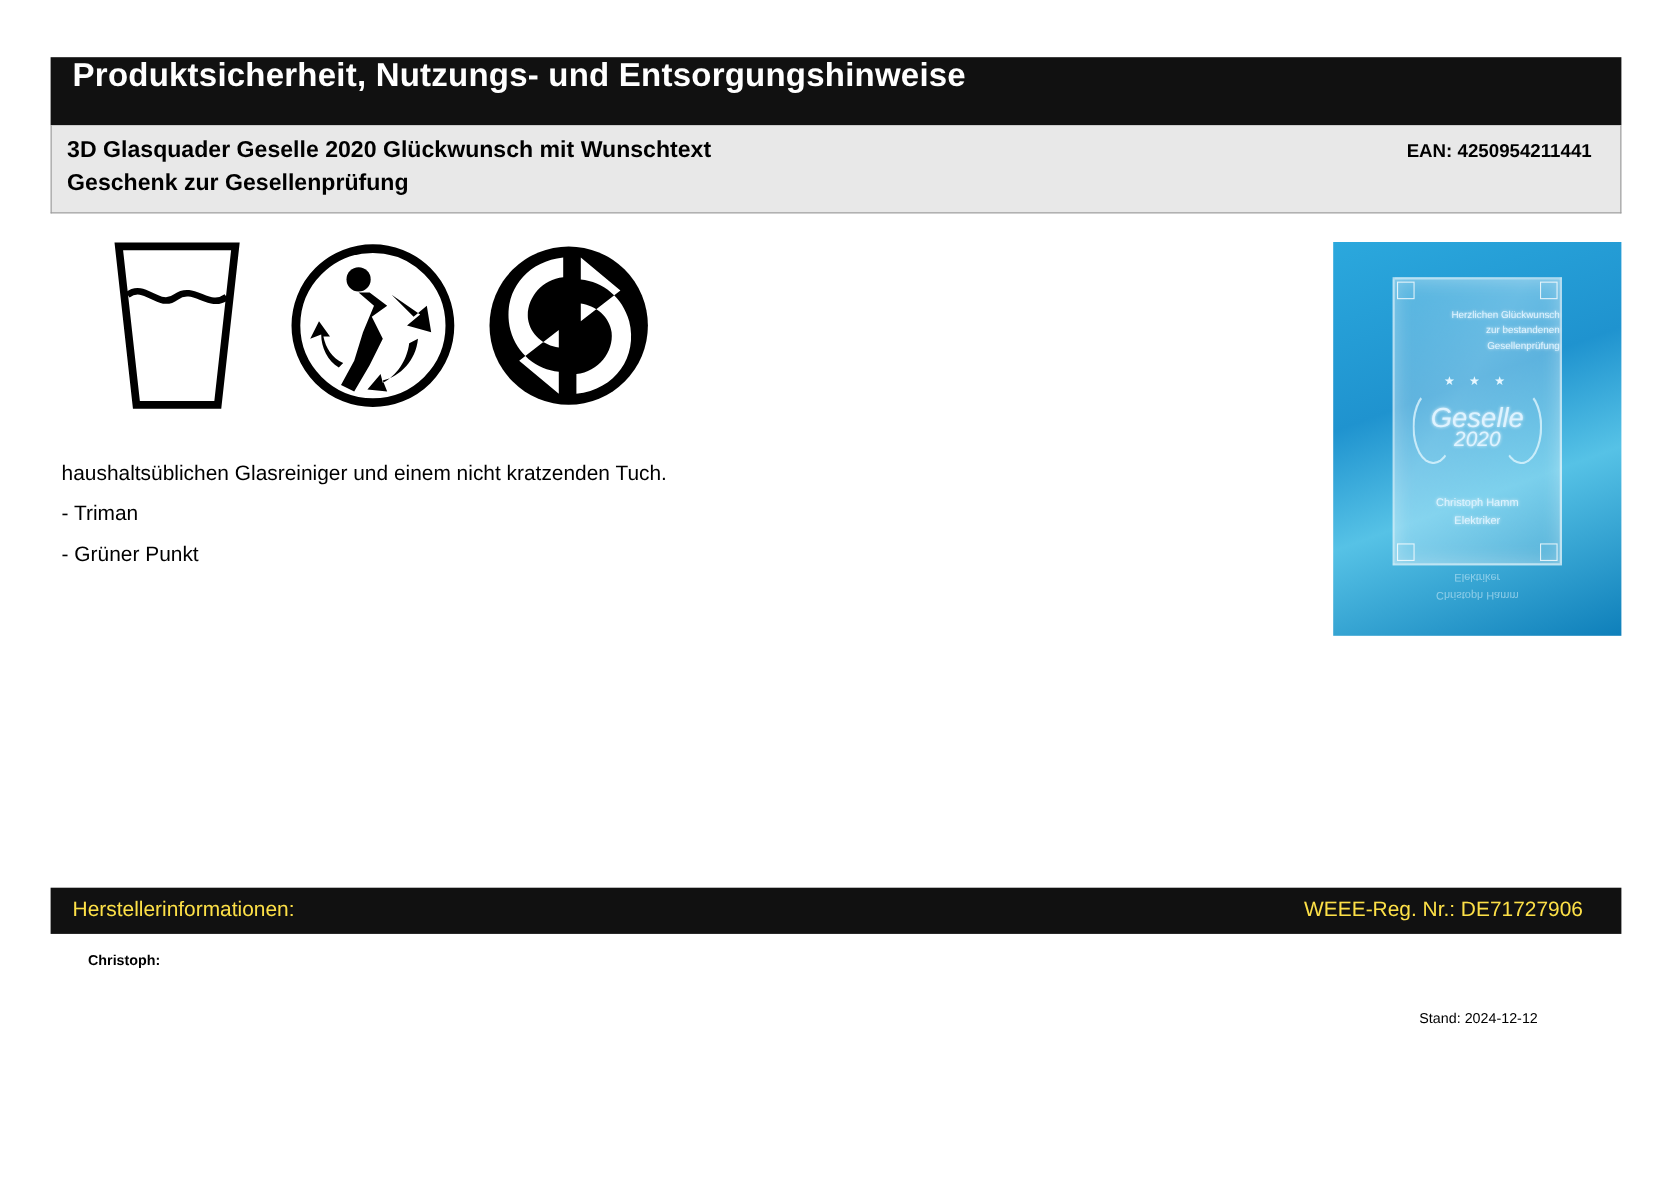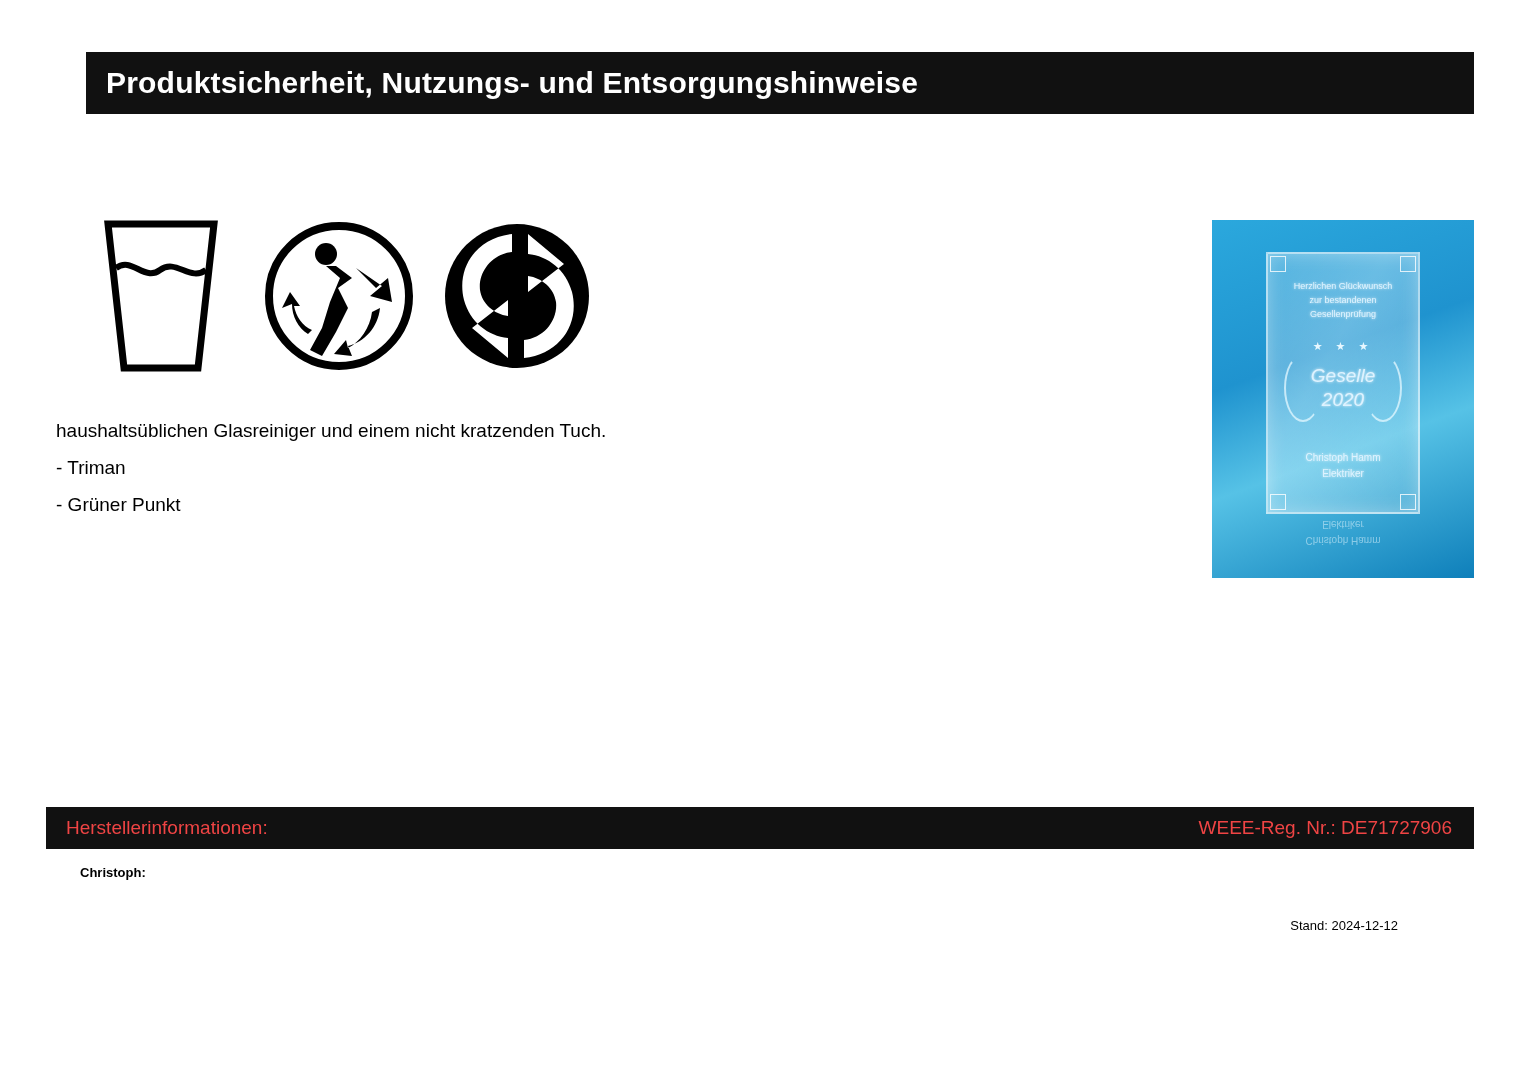--- a/index.html
+++ b/index.html
@@ -22,24 +22,22 @@
     width: 1428px;
     height: 920px;
   }
 
   
   .title-bar {
     background: #111111;
     color: #ffffff;
     height: 62px;
     display: flex;
-    align-items: center;
     padding: 0 0 0 20px;
     box-sizing: border-box;
-    margin-left: 40px;
   }
   .title-bar .title {
     font-size: 30px;
     font-weight: bold;
     letter-spacing: 0.2px;
   }
 
   .subtitle-bar {
     background: #e8e8e8;
     border: 1px solid #9a9a9a;
@@ -112,22 +110,22 @@
 
   .etch {
     position: absolute;
     left: 0; right: 0;
     text-align: center;
     color: #dff3ff;
     font-size: 9px;
     line-height: 1.5;
     text-shadow: 0 0 3px rgba(255,255,255,0.9);
   }
-  .etch-top { top: 26px; }
-  .etch-name { top: 108px; font-size: 19px; font-style: italic; }
+  .etch-top { top: 26px; text-align: right; }
+  .etch-name { top: 108px; font-size: 25px; font-style: italic; }
   .etch-year { top: 132px; font-size: 19px; font-style: italic; }
   .etch-person { top: 196px; font-size: 10px; line-height: 1.6; }
   .stars {
     position: absolute;
     left: 0; right: 0;
     top: 86px;
     text-align: center;
     color: #e7f7ff;
     font-size: 11px;
     letter-spacing: 5px;
@@ -166,25 +164,25 @@
   .body-text p { margin: 0; }
 
   
   .manu-bar {
     position: absolute;
     left: 0;
     right: 0;
     top: 755px;
     height: 42px;
     background: #111111;
-    color: #ef4444;
+    color: #fde047;
     display: flex;
     align-items: center;
     justify-content: space-between;
-    padding: 0 22px 0 20px;
+    padding: 0 35px 0 20px;
     box-sizing: border-box;
     font-size: 19px;
   }
 
   .manu-info {
     position: absolute;
     left: 34px;
     top: 812px;
     width: 1300px;
     font-size: 13px;
@@ -210,20 +208,25 @@
 </style>
 </head>
 <body>
 
 <div class="page">
 
   <div class="title-bar">
     <span class="title">Produktsicherheit, Nutzungs- und Entsorgungshinweise</span>
   </div>
 
+  <div class="subtitle-bar">
+    <div class="subtitle-line">3D Glasquader   Geselle 2020   Glückwunsch mit Wunschtext</div>
+    <div class="subtitle-line">Geschenk zur Gesellenprüfung</div>
+    <div class="ean">EAN: 4250954211441</div>
+  </div>
 
   <div class="picto-row">
 
     <svg class="picto" viewBox="0 0 150 160">
       <path d="M22 8 L128 8 L112 152 L38 152 Z" fill="none" stroke="#000" stroke-width="7"></path>
       <path d="M30 52 C46 40, 58 66, 74 54 C90 42, 104 66, 120 54" fill="none" stroke="#000" stroke-width="6"></path>
     </svg>
 
     <svg class="picto" viewBox="0 0 150 160">
       <circle cx="75" cy="80" r="70" fill="none" stroke="#000" stroke-width="8"></circle>

